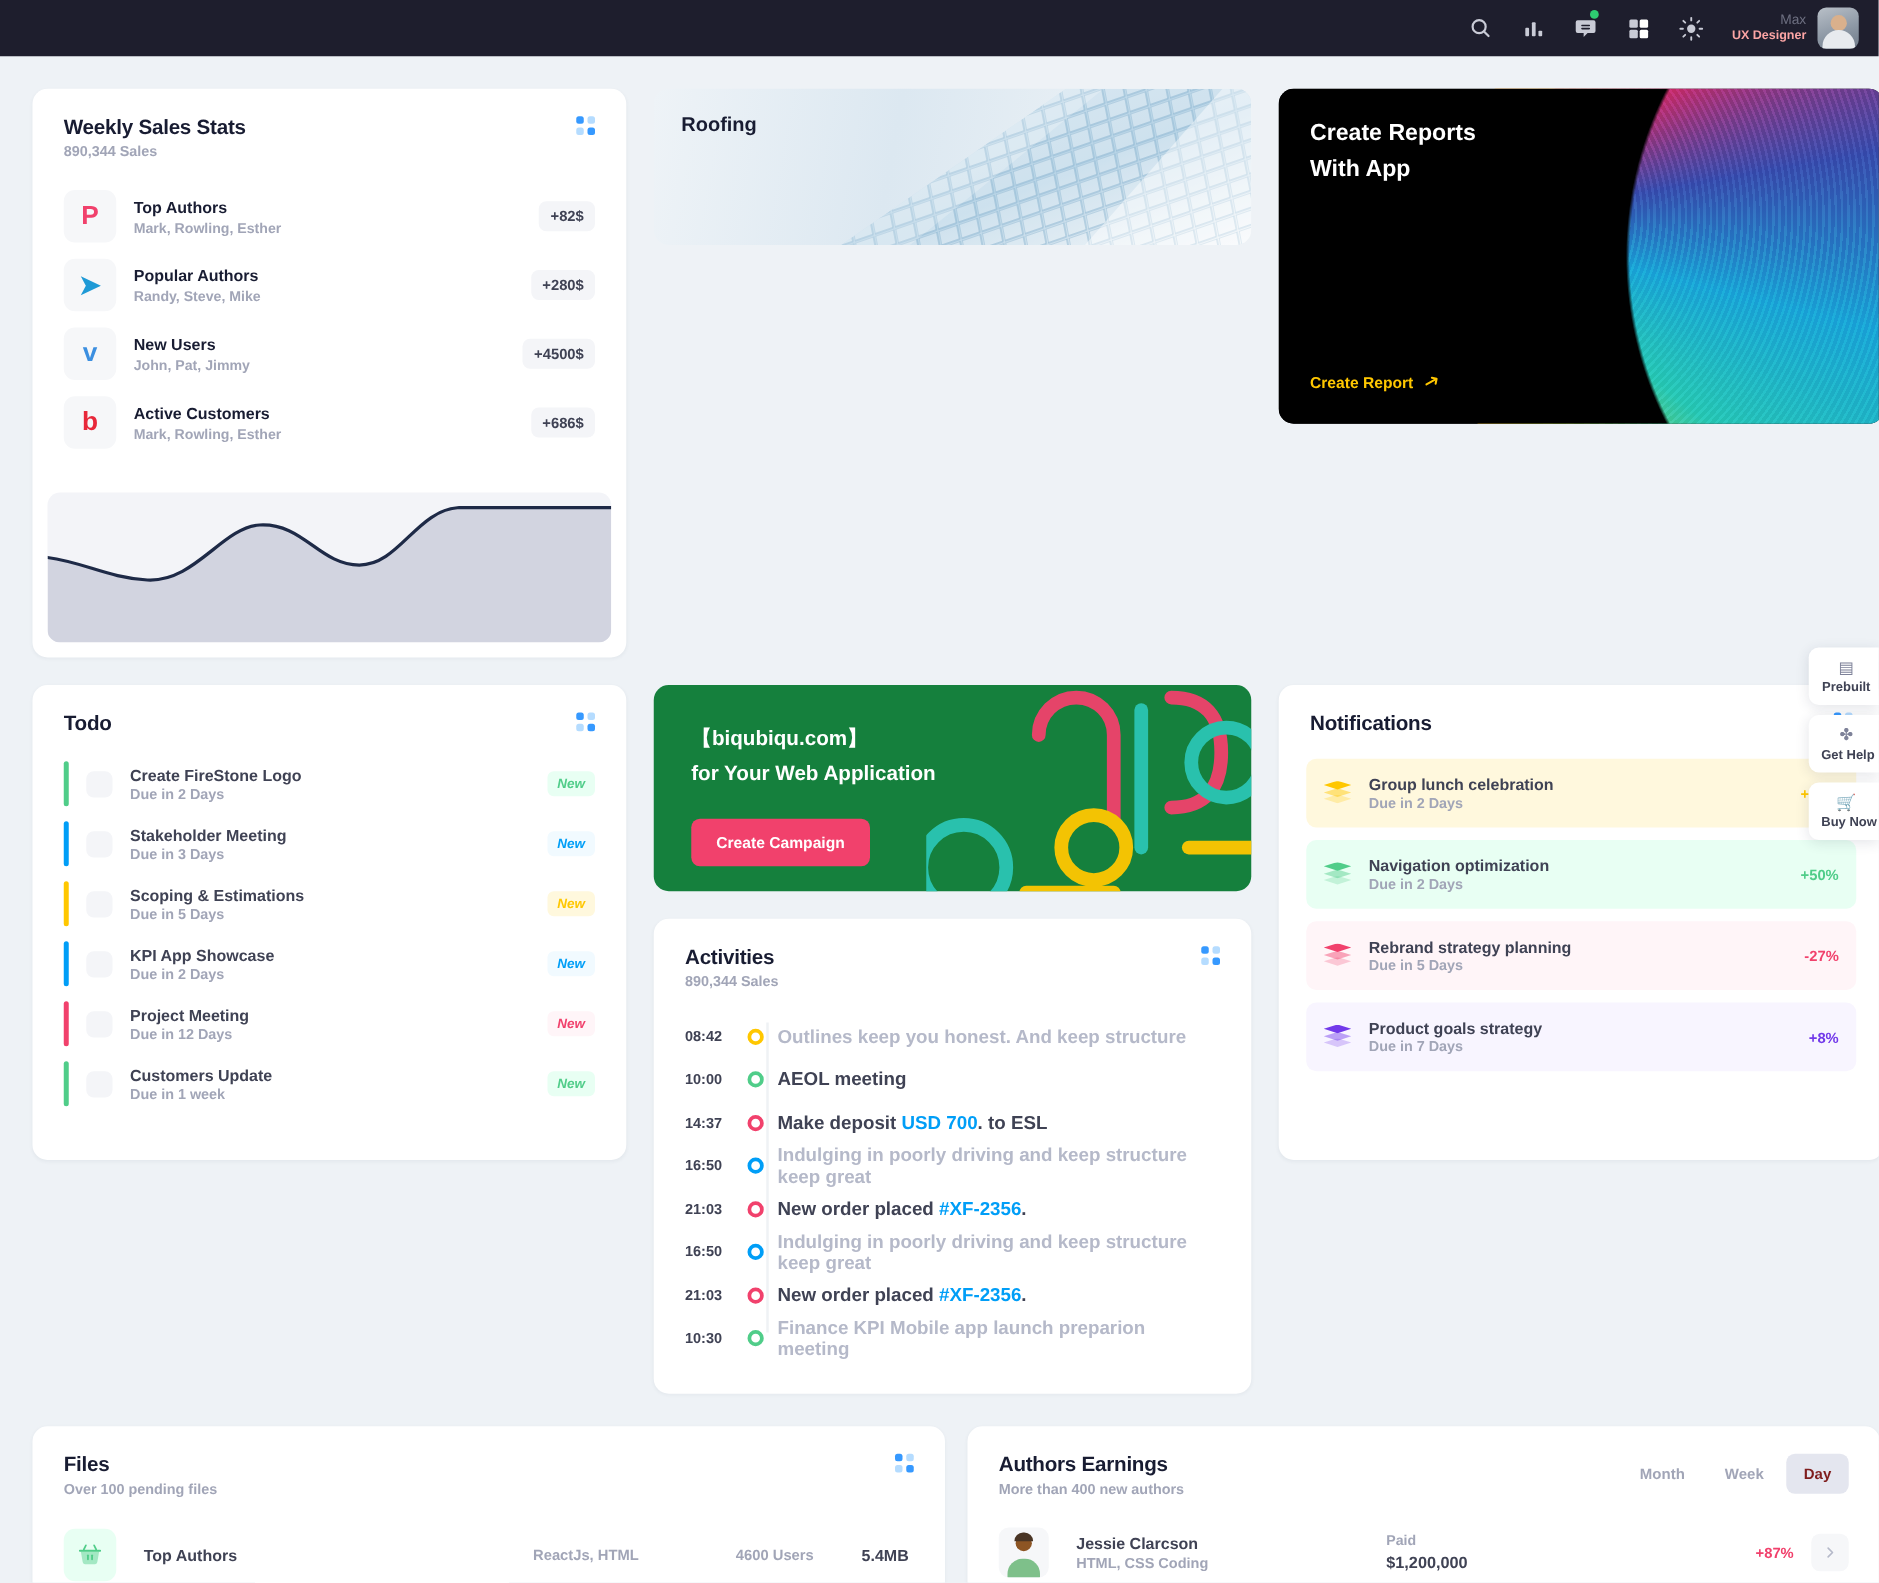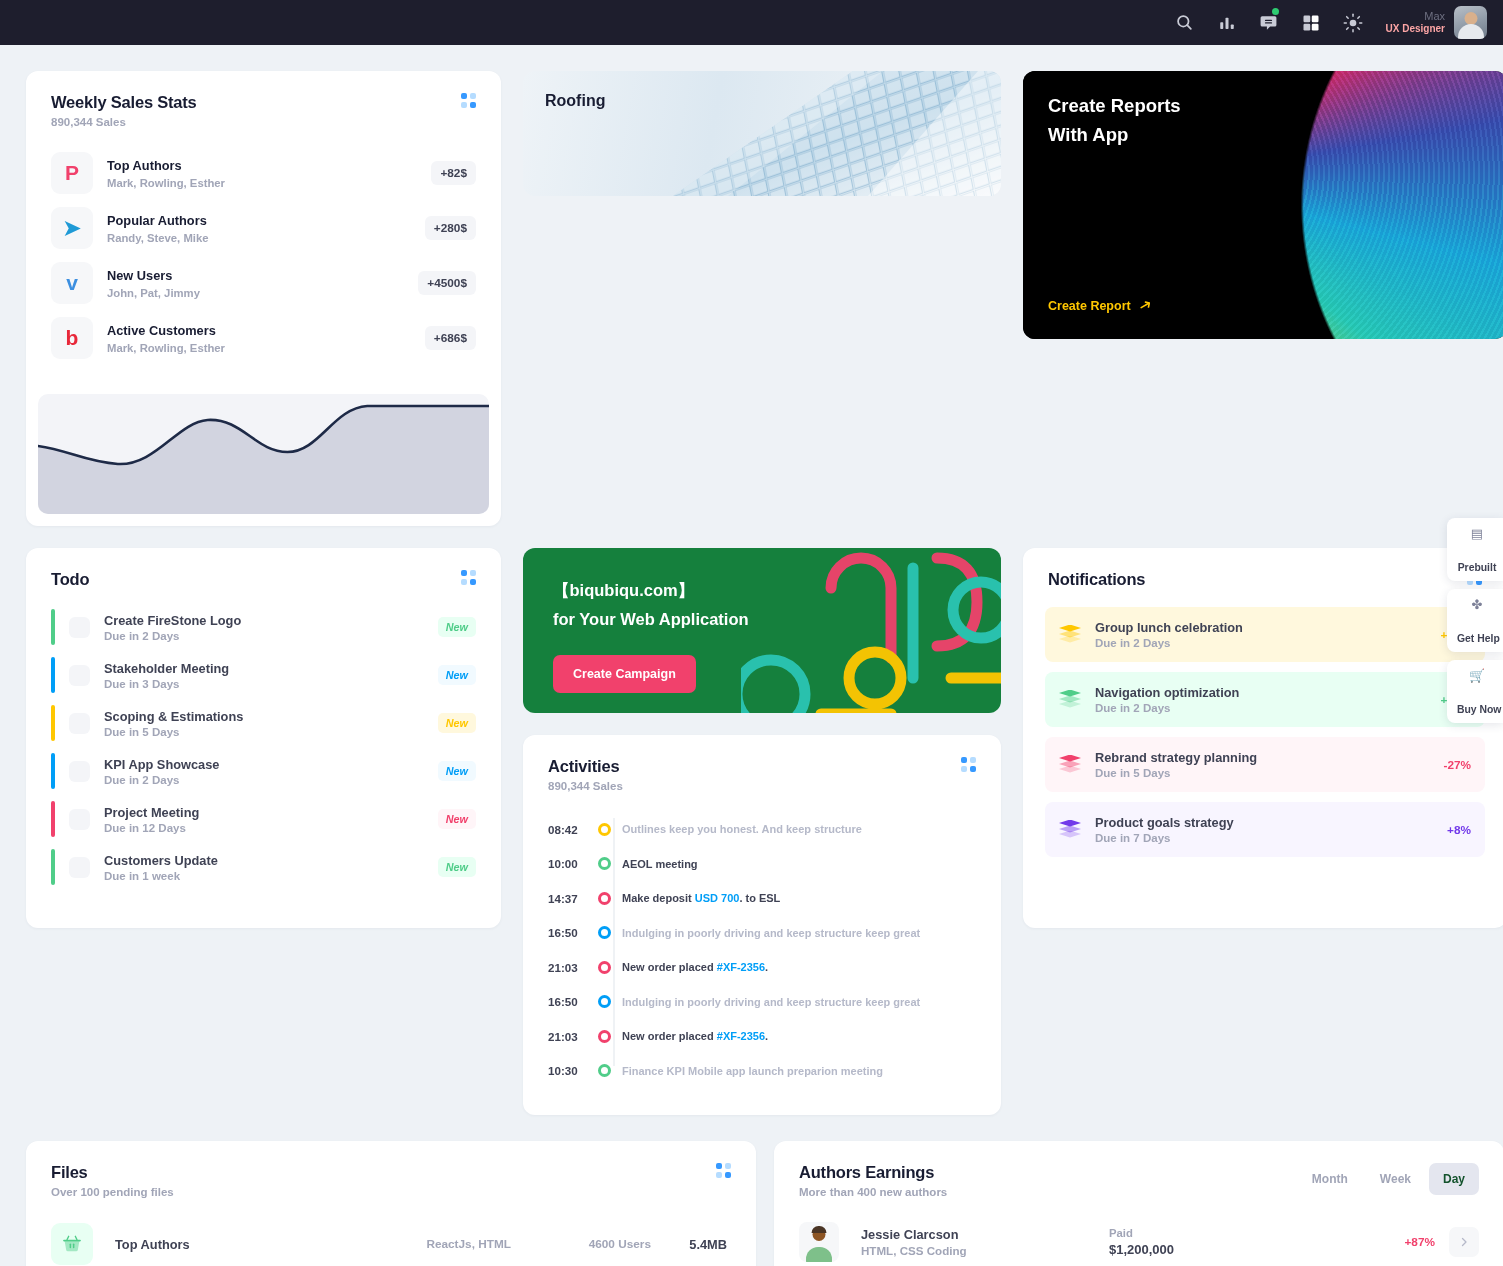--- a/index.html
+++ b/index.html
@@ -131,21 +131,21 @@
   .pill { font-size: 10.8px; font-weight: 700; border-radius: 5px; padding: 4px 8px; font-style: italic; }
 
   
   .activities { grid-column: 2; grid-row: 4; height: 380px; overflow: hidden; }
   .tl { padding: 20px 25px 0; position: relative; }
   .tl-line { position:absolute; left: 90px; top: 26px; bottom: 22px; width: 2px; background:#eff2f5; }
   .tl-row { display:flex; align-items:center; gap: 11px; height: 34.5px; position: relative; }
   .tl-time { width: 39px; font-size: 11.6px; font-weight: 700; color:#3f4254; flex:none; }
   .tl-dot { width: 13px; height: 13px; border-radius: 50%; border: 3px solid; background:#fff;
             flex:none; z-index:2; }
-  .tl-txt { font-size: 11px; font-weight: 600; }
+  .tl-txt { font-size: 15px; font-weight: 600; }
   .tl-txt a { font-weight: 700; text-decoration: none; }
 
   
   .notifs { grid-column: 3; grid-row: 3 / span 2; height: 380px; overflow: hidden; }
   .nlist { padding: 18px 22px 0; }
   .nrow { display:flex; align-items:center; gap: 14px; border-radius: 8px; padding: 13px 14px;
           margin-bottom: 10px; }
   .nmeta { flex:1; }
   .ntitle { font-size: 12.8px; font-weight: 700; color:#3f4254; }
   .ndue { font-size: 11.5px; color:#a1a5b7; font-weight: 600; margin-top: 2px; }
@@ -162,41 +162,41 @@
   .fico { width: 42px; height: 42px; border-radius: 9px; flex:none; display:flex;
           align-items:center; justify-content:center; }
   .fname { font-size: 12.8px; font-weight: 700; color:#3f4254; margin-left: 22px; width: 228px; }
   .ftech { font-size: 11.8px; font-weight: 700; color:#a1a5b7; width: 168px; text-align:right; }
   .fusers { font-size: 11.8px; font-weight: 700; color:#a1a5b7; width: 140px; text-align:right; }
   .fsize { font-size: 12.8px; font-weight: 700; color:#3f4254; width: 76px; text-align:right; }
 
   .seg { display:flex; gap: 4px; align-items:center; }
   .seg span { font-size: 12px; font-weight: 700; color:#a1a5b7; padding: 9px 14px;
               border-radius: 7px; cursor:pointer; }
-  .seg span.on { background:#e4e6ef; color:#14532d; }
+  .seg span.on { background:#e4e6ef; color:#7f1d1d; }
   .erow { display:flex; align-items:center; padding: 0 25px; height: 60px; }
   .eav { width: 40px; height: 40px; border-radius: 8px; background:#f6f7f9; flex:none;
          position: relative; overflow: hidden; }
   .emeta { margin-left: 22px; width: 248px; }
   .ename { font-size: 12.8px; font-weight: 700; color:#3f4254; }
   .erole { font-size: 11.6px; color:#a1a5b7; font-weight: 600; margin-top: 2px; }
   .epaid-l { font-size: 11.3px; color:#a1a5b7; font-weight: 600; }
   .epaid-v { font-size: 13px; font-weight: 700; color:#3f4254; margin-top: 3px; }
   .epaid { width: 196px; }
   .epct { width: 130px; text-align:right; font-size: 11.8px; font-weight: 700; }
   .earrow { width: 30px; height: 30px; border-radius: 7px; background:#f6f7f9; margin-left: auto;
             display:flex; align-items:center; justify-content:center; color:#b5b9c9; cursor:pointer; }
 
   
   .dock { position: fixed; right: 0; top: 518px; width: 56px; display:flex;
           flex-direction: column; gap: 8px; z-index: 40; }
   .dock-btn { background:#fff; border-radius: 8px 0 0 8px; box-shadow: 0 2px 10px rgba(40,50,80,.12);
               padding: 9px 6px 8px 10px; text-align:center; cursor:pointer; }
   .dock-ico { font-size: 13px; color:#7e8299; line-height: 1; }
-  .dock-lbl { font-size: 10.4px; font-weight: 700; color:#3f4254; margin-top: 22px;
+  .dock-lbl { font-size: 10.4px; font-weight: 700; color:#3f4254; margin-top: 5px;
               white-space: nowrap; }
 </style>
 </head>
 <body>
 
 <div class="topbar">
   <div class="hdr-icons">
     <div class="hdr-icon">
       <svg width="19" height="19" viewBox="0 0 24 24" fill="none" stroke="currentColor" stroke-width="2.2">
         <circle cx="10.5" cy="10.5" r="6.6"></circle>

